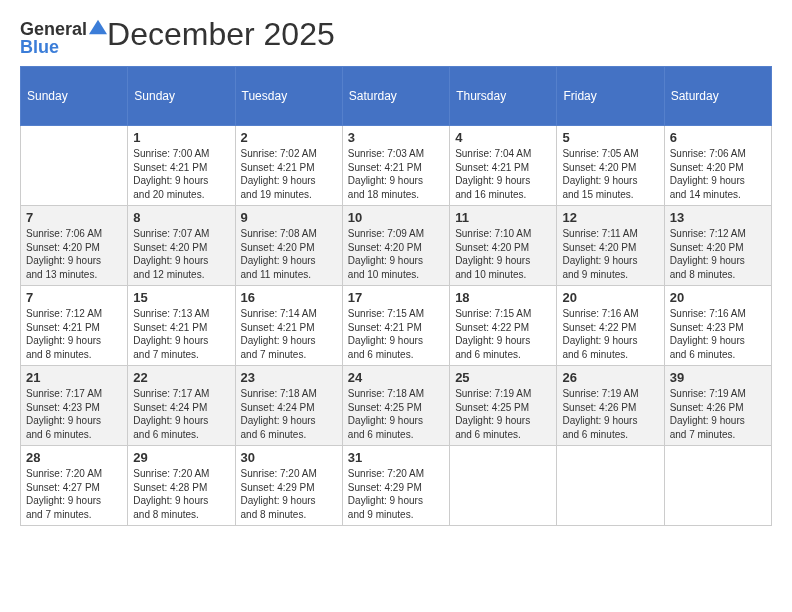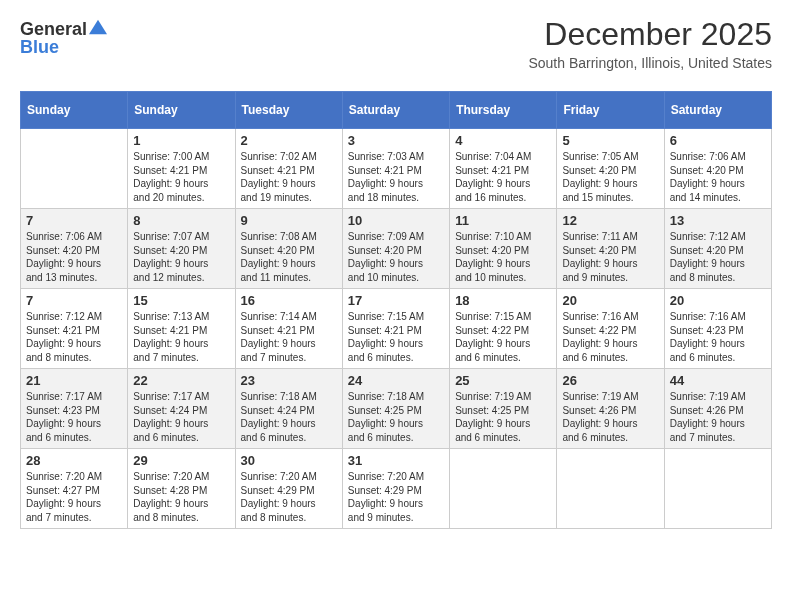--- a/index.html
+++ b/index.html
@@ -6,22 +6,22 @@
     body {
       font-family: Arial, sans-serif;
       background: #fff;
       width: 792px;
       min-height: 612px;
       padding: 16px 20px;
     }
     .header-area {
       display: flex;
       align-items: flex-start;
-      justify-content: space-between;
-      margin-bottom: 20px;
+      justify-content: flex-start;
+      margin-bottom: 10px;
     }
     .logo {
       display: flex;
       flex-direction: column;
       align-items: flex-start;
       margin-top: 4px;
     }
     .logo-general {
       font-size: 18px;
       font-weight: bold;
@@ -50,23 +50,23 @@
     table {
       width: 100%;
       border-collapse: collapse;
       font-size: 10.5px;
     }
     thead tr {
       background-color: #4472c4;
       color: #fff;
     }
     thead th {
-      padding: 11px 6px;
+      padding: 22px 6px;
       font-size: 12px;
-      font-weight: bold;
+      font-weight: normal;
       text-align: left;
       border: 1px solid #5580cc;
     }
     tbody td {
       border: 1px solid #ccc;
       vertical-align: top;
       padding: 4px 5px;
       height: 80px;
       width: calc(100% / 7);
       color: #333;
@@ -103,21 +103,20 @@
     <div style="display:flex;align-items:center;">
       <span class="logo-general">General</span>
       <svg width="18" height="18" viewBox="0 0 20 20" style="margin-left:2px;margin-top:-4px;">
         <polygon points="10,2 20,18 0,18" fill="#3b7dd8"></polygon>
       </svg>
     </div>
     <span class="logo-blue">Blue</span>
   </div>
   <div class="title-area">
     <div class="month-title">December 2025</div>
-    <div class="location-title">South Barrington, Illinois, United States</div>
   </div>
 </div>
 
 <table>
   <thead>
     <tr>
     <th>Sunday</th>
         <th>Sunday</th>
         <th>Tuesday</th>
         <th>Saturday</th>
@@ -233,21 +232,21 @@
         </td>
         <td>
           <span class="day-number">25</span>
           <div class="cell-info">Sunrise: 7:19 AM<br>Sunset: 4:25 PM<br>Daylight: 9 hours<br>and 6 minutes.</div>
         </td>
         <td>
           <span class="day-number">26</span>
           <div class="cell-info">Sunrise: 7:19 AM<br>Sunset: 4:26 PM<br>Daylight: 9 hours<br>and 6 minutes.</div>
         </td>
         <td>
-          <span class="day-number">44</span>
+          <span class="day-number">39</span>
           <div class="cell-info">Sunrise: 7:19 AM<br>Sunset: 4:26 PM<br>Daylight: 9 hours<br>and 7 minutes.</div>
         </td>
       </tr>
       <tr>
         <td>
           <span class="day-number">28</span>
           <div class="cell-info">Sunrise: 7:20 AM<br>Sunset: 4:27 PM<br>Daylight: 9 hours<br>and 7 minutes.</div>
         </td>
         <td>
           <span class="day-number">29</span>

